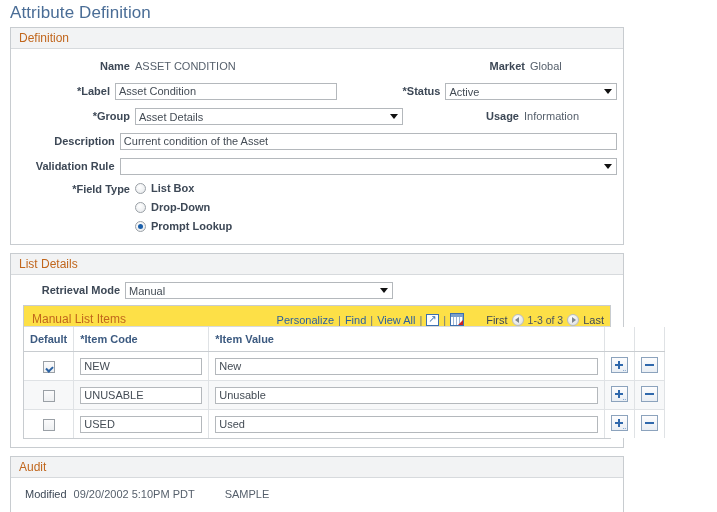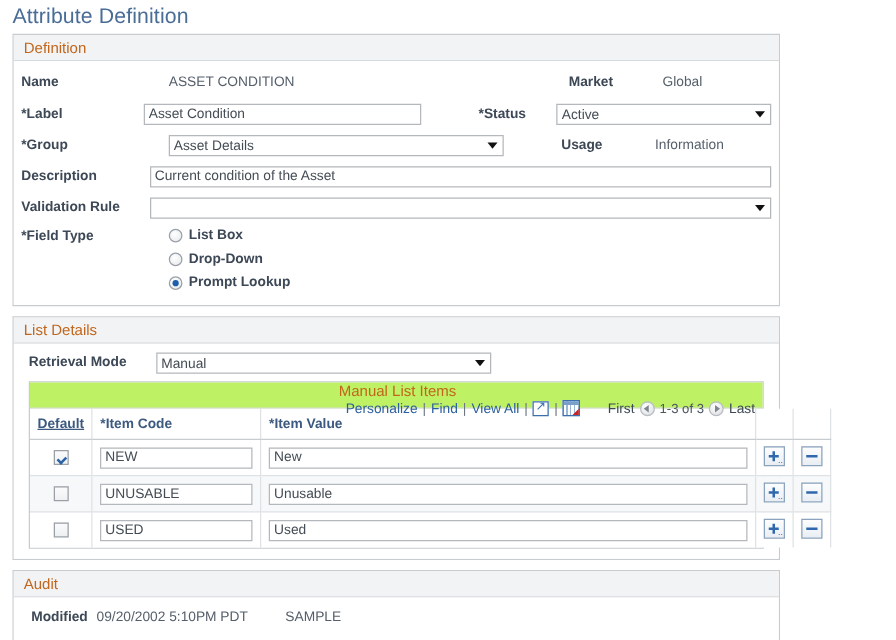--- a/index.html
+++ b/index.html
@@ -52,21 +52,21 @@
   }
 
   
   .frow {
     display: flex;
     align-items: center;
     margin-bottom: 7px;
     min-height: 18px;
   }
   .lbl {
-    text-align: left;
+    text-align: right;
     font-weight: bold;
     color: #3d4856;
     font-size: 11px;
     padding-right: 5px;
     white-space: nowrap;
     box-sizing: border-box;
   }
   .lbl-left { width: 118px; }
   .lbl-right { width: 75px; }
   .val {
@@ -161,27 +161,26 @@
   }
 
   
   .grid-wrap {
     border: 1px solid #c8ccd0;
     margin: 0 6px 0 6px;
     background: #fff;
   }
   .grid-titlebar {
     display: flex;
-    align-items: center;
-    background: #bef264;
+    align-items: flex-end;
+    background: #fde047;
     border-bottom: 1px solid #d7dadd;
     height: 21px;
     padding: 0 6px 0 8px;
     box-sizing: border-box;
-    flex-direction: column;
   }
   .grid-title {
     color: #c1661c;
     font-size: 12px;
     flex: none;
   }
   .grid-actions {
     margin-left: auto;
     display: flex;
     align-items: center;
@@ -304,21 +303,21 @@
   }
   .icon-grid::after {
     content: "";
     position: absolute; right: 0px; bottom: 0px;
     width: 0; height: 0;
     border-left: 5px solid transparent;
     border-bottom: 5px solid #cc2222;
   }
 
   .audit-row { display: flex; align-items: center; padding: 4px 0 4px 8px; }
-  .audit-lbl { font-weight: bold; color: #3d4856; font-size: 11px; margin-right: 7px; }
+  .audit-lbl { font-weight: normal; color: #3d4856; font-size: 11px; margin-right: 7px; }
   .audit-val { color: #555f6b; font-size: 11px; }
   .audit-gap { display: inline-block; width: 30px; }
 </style>
 </head>
 <body>
 
 <div class="page">
 
   <div class="page-title">Attribute Definition</div>
 
@@ -425,21 +424,21 @@
               <span class="nav-count">1-3 of 3</span>
               <span class="nav-arrow right"></span>
               <span class="nav-text">Last</span>
             </span>
           </span>
         </div>
 
         <table class="grid">
           <thead>
             <tr>
-              <th style="width:62px; text-align:left;text-decoration:underline;">Default</th>
+              <th style="width:62px; text-align:left;">Default</th>
               <th style="width:163px;">*Item Code</th>
               <th>*Item Value</th>
               <th class="btn-cell"></th>
               <th class="btn-cell"></th>
             </tr>
           </thead>
           <tbody>
             <tr>
               <td class="c-default">
                 <span class="cbox on"></span>

